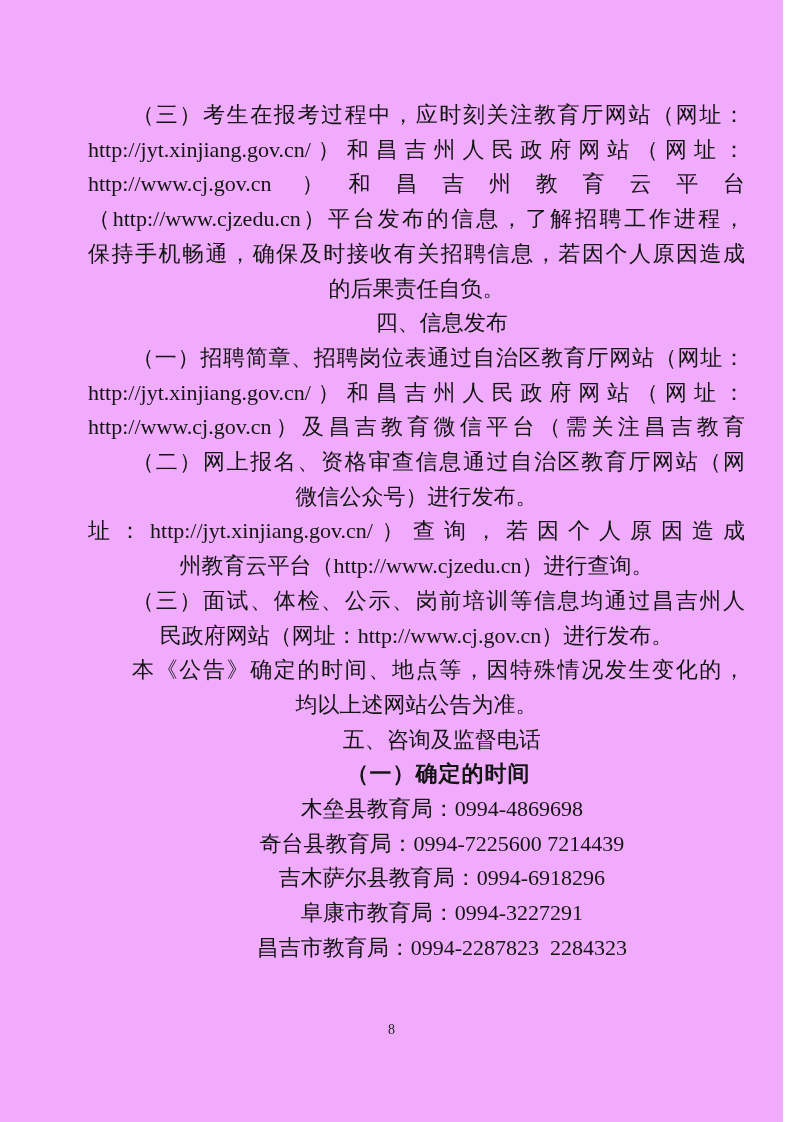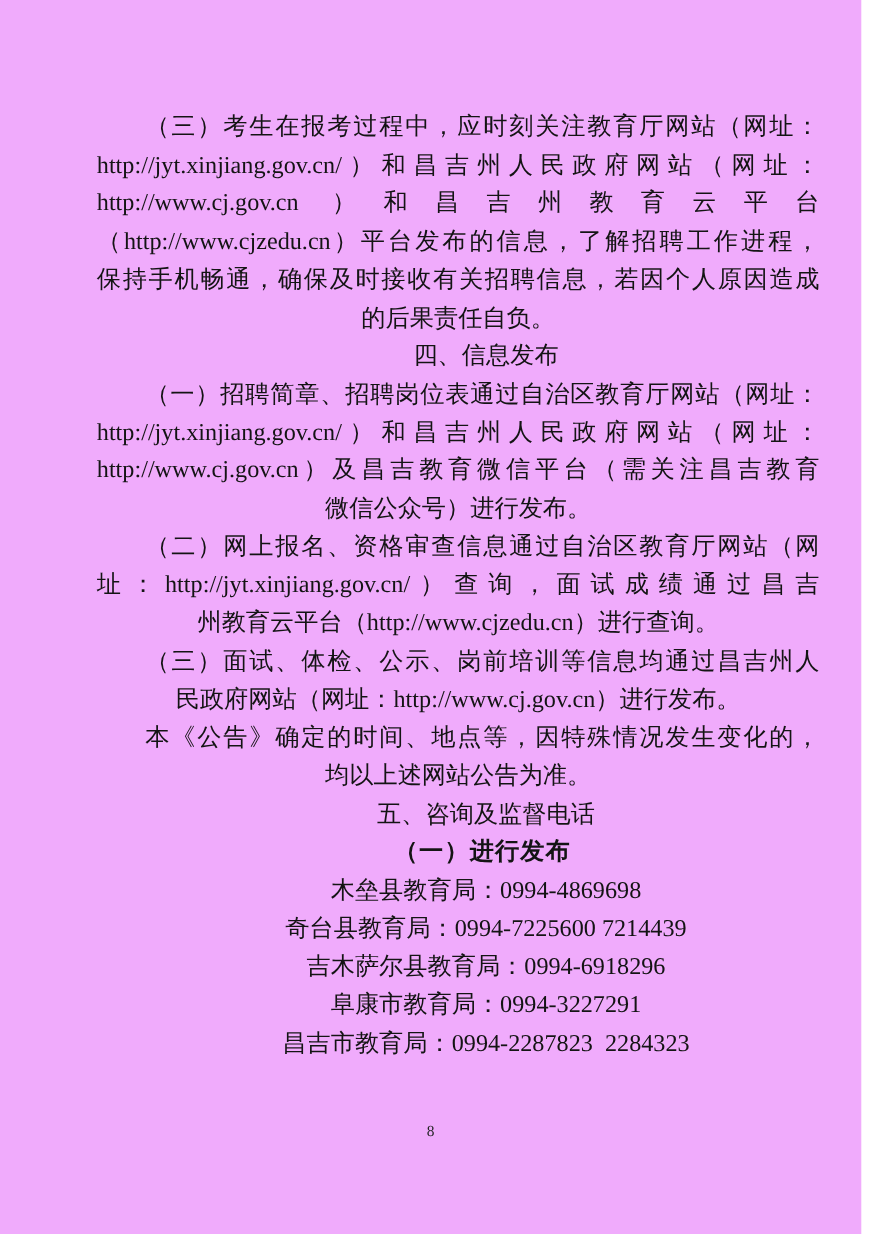--- a/index.html
+++ b/index.html
@@ -64,30 +64,30 @@
     <div class="line ind fill">（三）考生在报考过程中，应时刻关注教育厅网站（网址：</div>
     <div class="line fill">http://jyt.xinjiang.gov.cn/）和昌吉州人民政府网站（网址：</div>
     <div class="line fill">http://www.cj.gov.cn ）和昌吉州教育云平台</div>
     <div class="line fill">（http://www.cjzedu.cn）平台发布的信息，了解招聘工作进程，</div>
     <div class="line fill">保持手机畅通，确保及时接收有关招聘信息，若因个人原因造成</div>
     <div class="line">的后果责任自负。</div>
     <div class="line h-sans">四、信息发布</div>
     <div class="line ind fill">（一）招聘简章、招聘岗位表通过自治区教育厅网站（网址：</div>
     <div class="line fill">http://jyt.xinjiang.gov.cn/）和昌吉州人民政府网站（网址：</div>
     <div class="line fill">http://www.cj.gov.cn）及昌吉教育微信平台（需关注昌吉教育</div>
+    <div class="line ind fill">（二）网上报名、资格审查信息通过自治区教育厅网站（网</div>
     <div class="line">微信公众号）进行发布。</div>
-    <div class="line ind fill">（二）网上报名、资格审查信息通过自治区教育厅网站（网</div>
-    <div class="line fill">址：http://jyt.xinjiang.gov.cn/）查询，面试成绩通过昌吉</div>
+    <div class="line fill">址：http://jyt.xinjiang.gov.cn/）查询，若因个人原因造成</div>
     <div class="line">州教育云平台（http://www.cjzedu.cn）进行查询。</div>
     <div class="line ind fill">（三）面试、体检、公示、岗前培训等信息均通过昌吉州人</div>
     <div class="line">民政府网站（网址：http://www.cj.gov.cn）进行发布。</div>
     <div class="line ind fill">本《公告》确定的时间、地点等，因特殊情况发生变化的，</div>
     <div class="line">均以上述网站公告为准。</div>
     <div class="line h-sans">五、咨询及监督电话</div>
-    <div class="line h-serif">（一）进行发布</div>
+    <div class="line h-serif">（一）确定的时间</div>
     <div class="line phone">木垒县教育局：0994-4869698</div>
     <div class="line phone">奇台县教育局：0994-7225600 7214439</div>
     <div class="line phone">吉木萨尔县教育局：0994-6918296</div>
     <div class="line phone">阜康市教育局：0994-3227291</div>
     <div class="line phone">昌吉市教育局：0994-2287823  2284323</div>
   </div>
   <div class="pageno">8</div>
 </div>
 
 </body></html>

